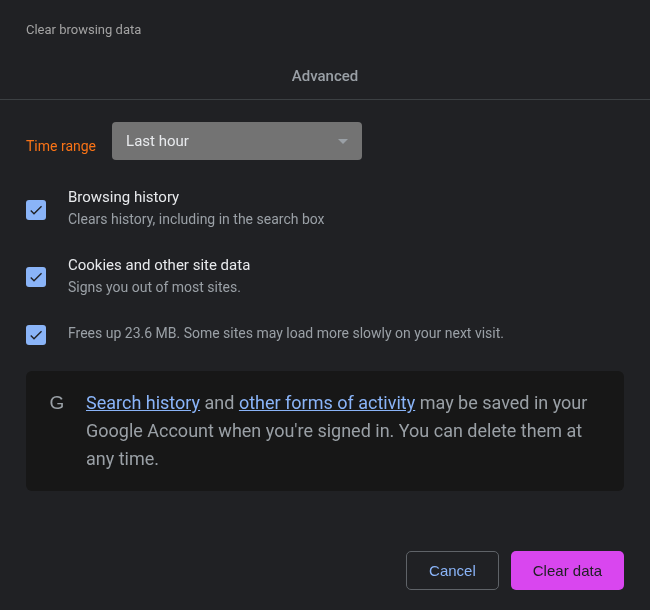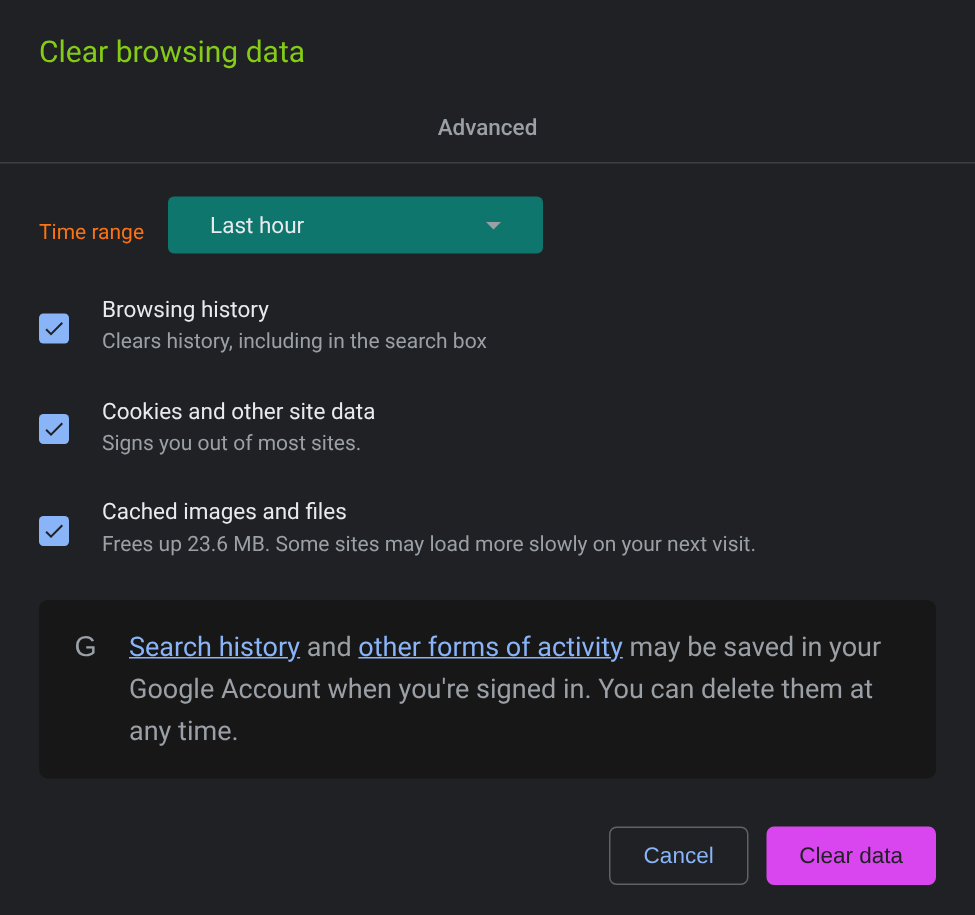--- a/index.html
+++ b/index.html
@@ -13,23 +13,23 @@
       border-radius: 10px;
     }
     .dialog {
       width: 100%;
       height: 100%;
       display: flex;
       flex-direction: column;
       padding: 0;
     }
     .title {
-      font-size: 20px;
+      font-size: 13px;
       font-weight: 400;
-      color: #84cc16;
+      color: #a3a3a3;
       padding: 22px 26px 18px 26px;
     }
     .tabs {
       display: flex;
       border-bottom: 1px solid #3c4043;
     }
     .tab {
       flex: 1;
       text-align: center;
       padding: 12px 0 14px 0;
@@ -60,28 +60,28 @@
       align-items: center;
       gap: 16px;
       margin-bottom: 28px;
     }
     .time-range-label {
       color: #f97316;
       font-size: 14px;
       margin-top: 10px;
     }
     .select {
-      background: #0f766e;
+      background: #737373;
       border: none;
       border-radius: 4px;
       height: 38px;
       width: 250px;
       display: flex;
       align-items: center;
-      padding: 0 28px;
+      padding: 0 14px;
       justify-content: space-between;
       cursor: pointer;
       gap: 12px;
     }
     .select-value {
       color: #e8eaed;
       font-size: 15px;
     }
     .chevron {
       width: 0; height: 0;
@@ -220,21 +220,20 @@
       </div>
     </div>
 
     <div class="option-row">
       <div class="checkbox">
         <svg viewBox="0 0 24 24">
             <path fill="#202124" d="M9 16.17 4.83 12l-1.42 1.41L9 19 21 7l-1.41-1.41z"></path>
           </svg>
       </div>
       <div class="option-text">
-        <div class="option-title">Cached images and files</div>
         <div class="option-desc">Frees up 23.6 MB. Some sites may load more slowly on your next visit.</div>
       </div>
     </div>
 
     <div class="info-banner">
       <div class="g-icon">G</div>
       <div class="info-text">
         <a>Search history</a><span> and </span><a>other forms of activity</a><span> may be saved in your Google Account when you're signed in. You can delete them at any time.</span>
       </div>
     </div>

